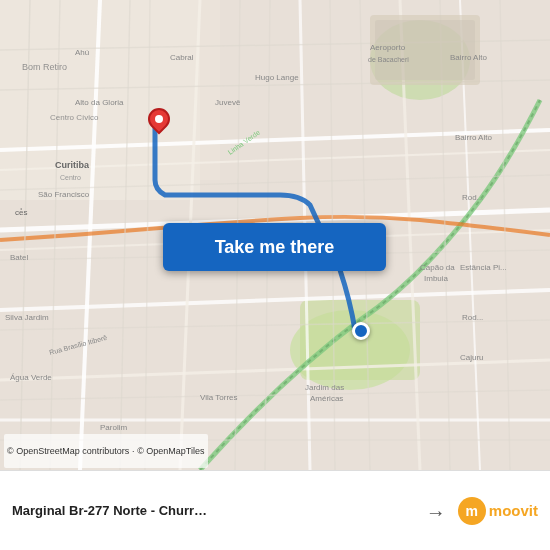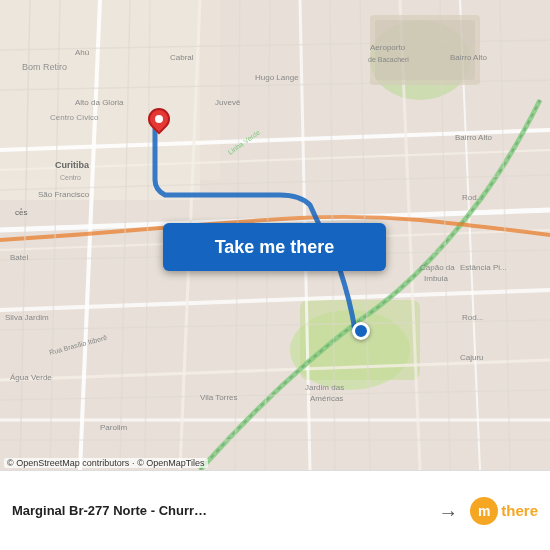--- a/index.html
+++ b/index.html
@@ -95,21 +95,21 @@
     }
 
     
     .attribution {
       position: absolute;
       bottom: 2px;
       left: 4px;
       font-size: 9px;
       color: #333;
       background: rgba(255,255,255,0.7);
-      padding: 0 3px;
+      padding: 12px 3px;
       border-radius: 2px;
       z-index: 10;
     }
 
     
     #bottom-bar {
       width: 550px;
       height: 80px;
       background: white;
       display: flex;
@@ -284,16 +284,16 @@
 
   <div id="bottom-bar">
     <div class="bottom-location">
       <span class="bottom-location-text">Marginal Br-277 Norte - Churras...</span>
     </div>
     <span class="arrow-icon">→</span>
     <div class="moovit-logo">
       <div class="moovit-logo-circle">
         <span>m</span>
       </div>
-      <span class="moovit-logo-text">there</span>
+      <span class="moovit-logo-text">moovit</span>
     </div>
   </div>
 </div>
 
 </body></html>

